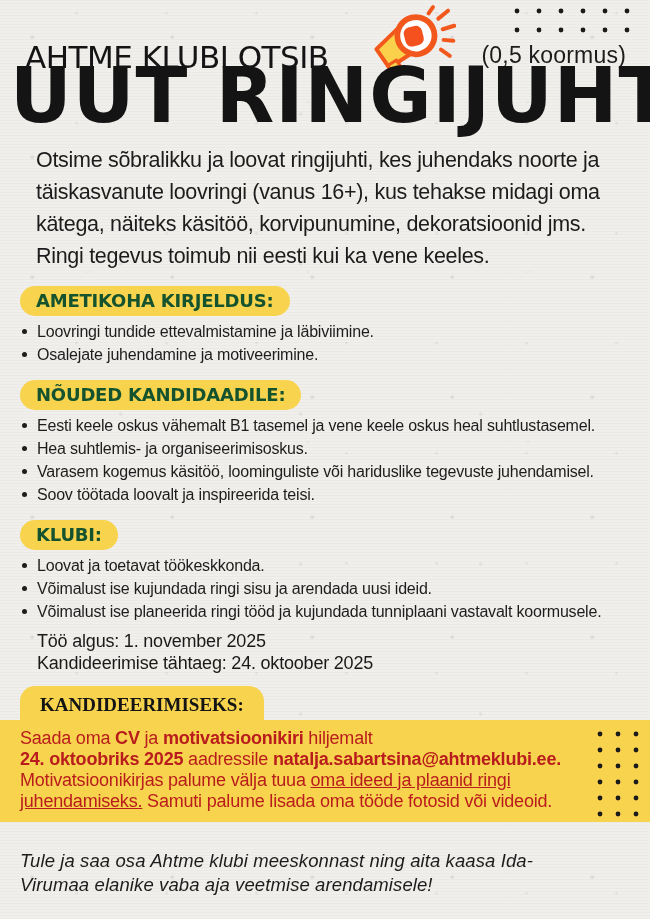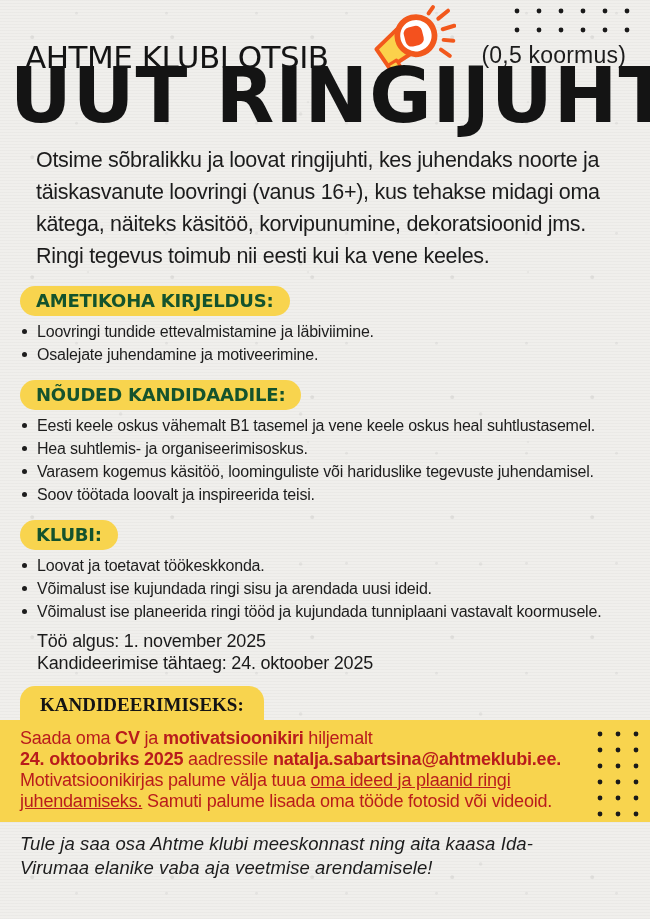--- a/index.html
+++ b/index.html
@@ -61,21 +61,21 @@
     font-family:Liberation Serif, serif;font-weight:800;font-size:19px;color:#141414;
   }
   .apply-band{
     position:relative;background:#f8d44e;padding:8px 20px 10px;margin-top:-1px;
   }
   .apply-band p{margin:0;font-size:18px;line-height:21px;letter-spacing:-0.2px;max-width:548px;color:#b91c1c;}
   .apply-band b{font-weight:700;}
   .apply-band .ul{text-decoration:underline;}
   .dots-band{position:absolute;right:8px;top:8px;}
   .closing{
-    margin:10px 20px 0;font-style:italic;font-size:18.5px;line-height:23.5px;
+    margin:27px 20px 0;font-style:italic;font-size:18.5px;line-height:23.5px;
     letter-spacing:0.1px;color:#1c1c1c;max-width:540px;
   }
 </style>
 </head>
 <body>
 
 <div class="page">
 
   <div class="hdr">
     <h2 class="kicker">AHTME KLUBI OTSIB</h2>

